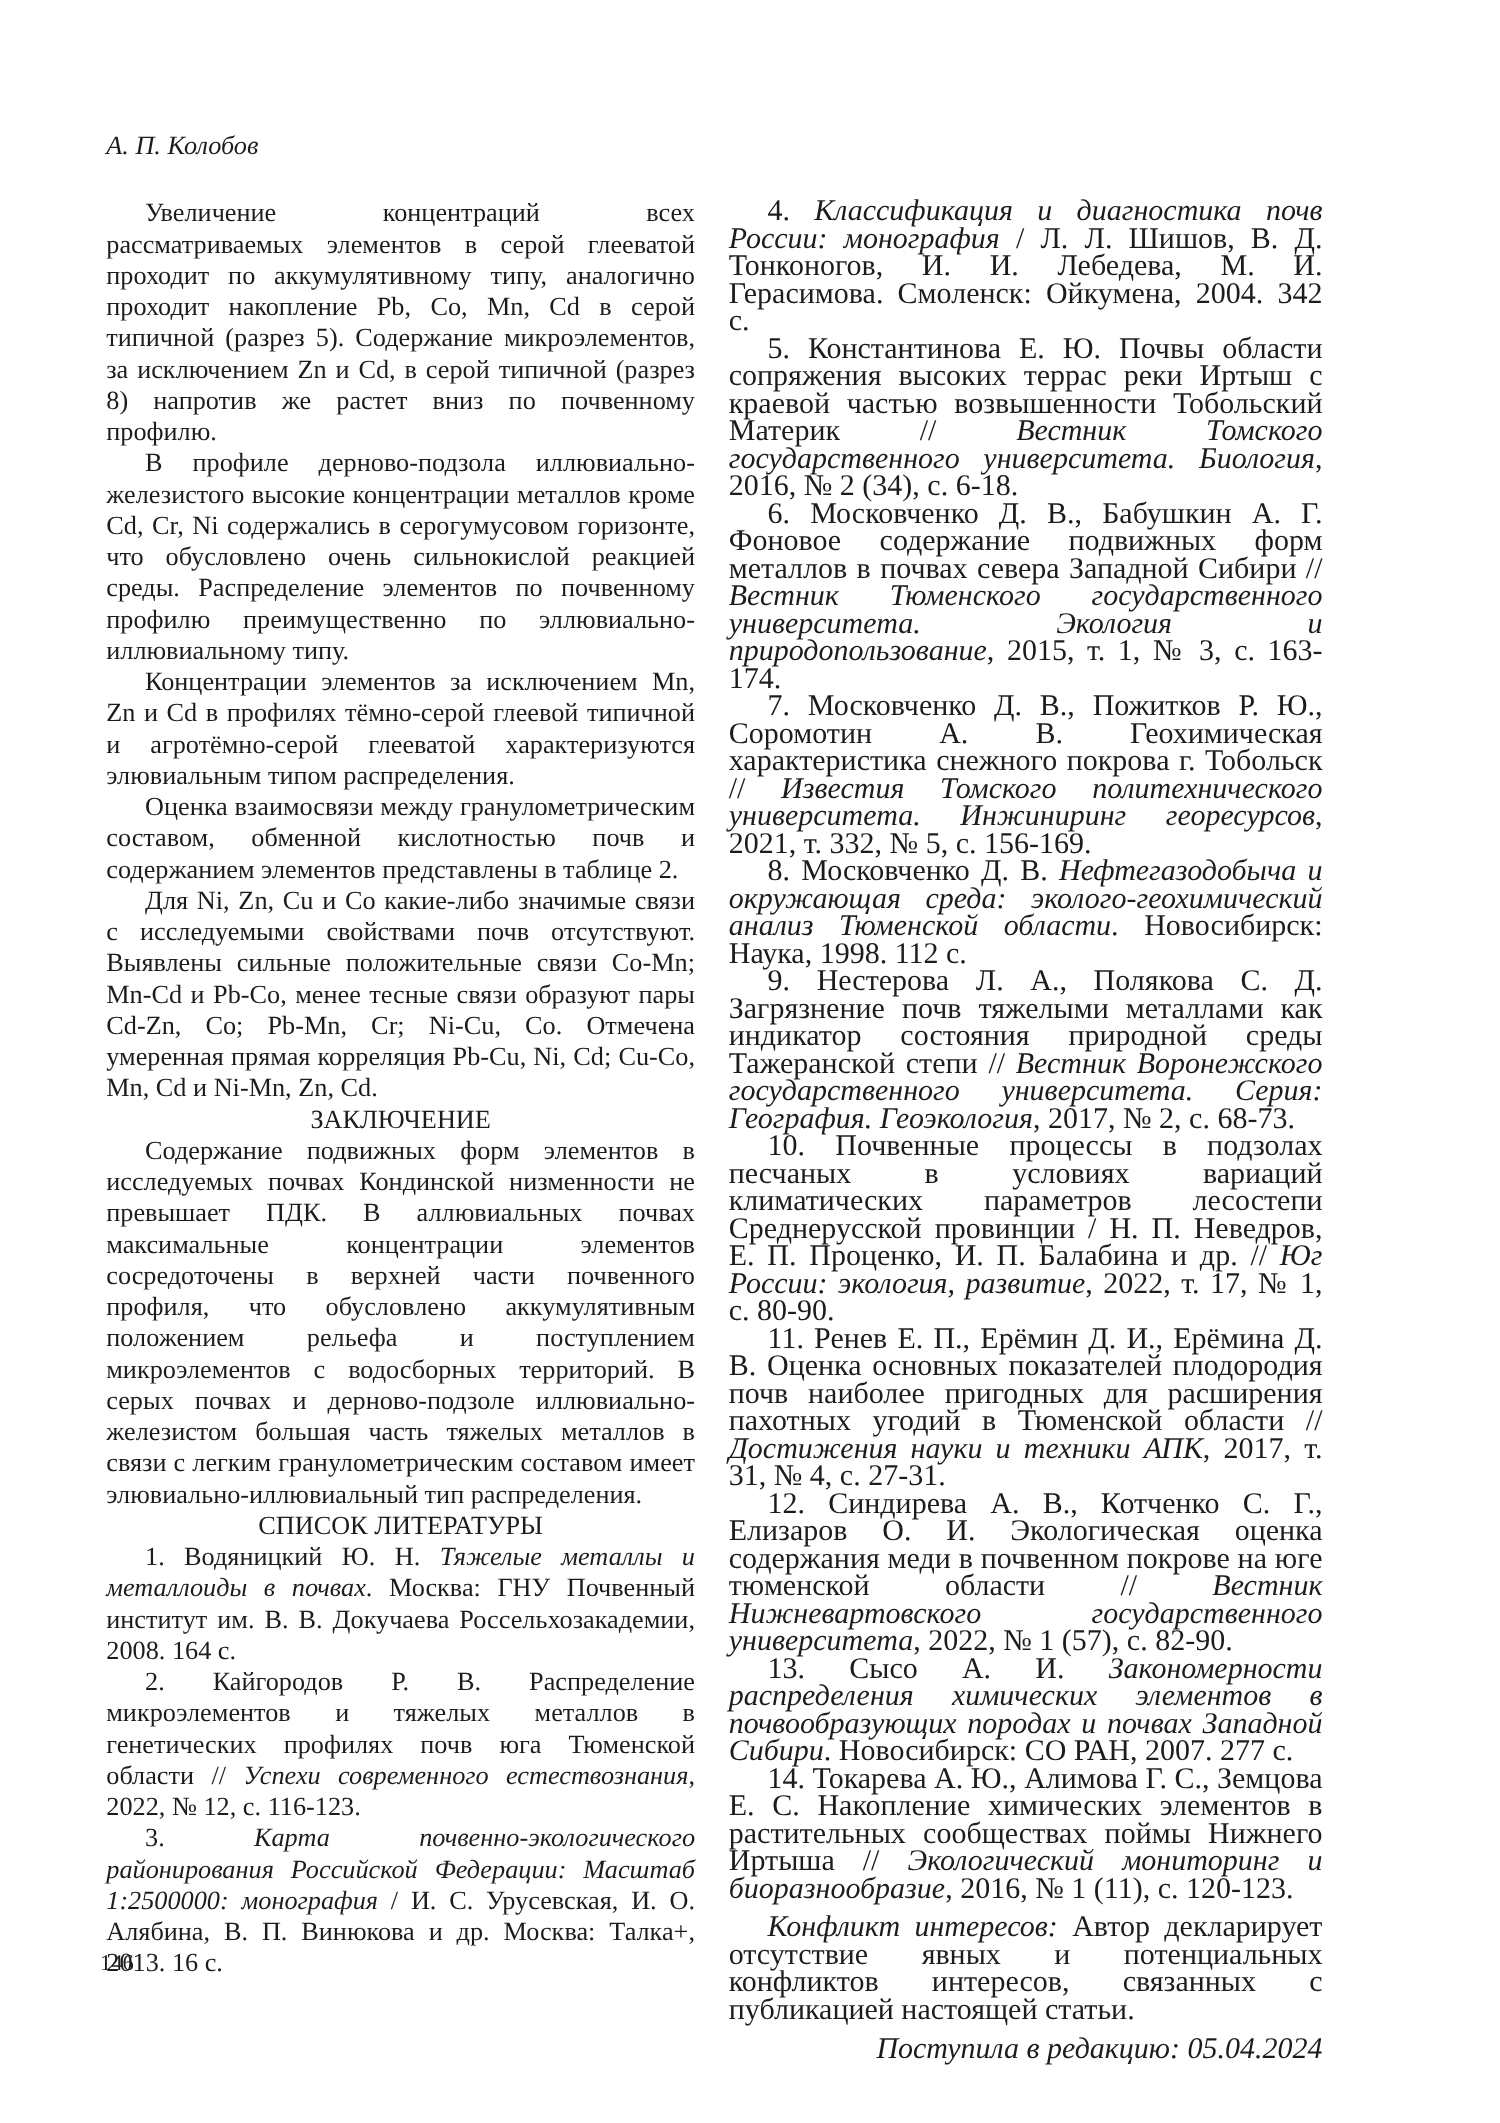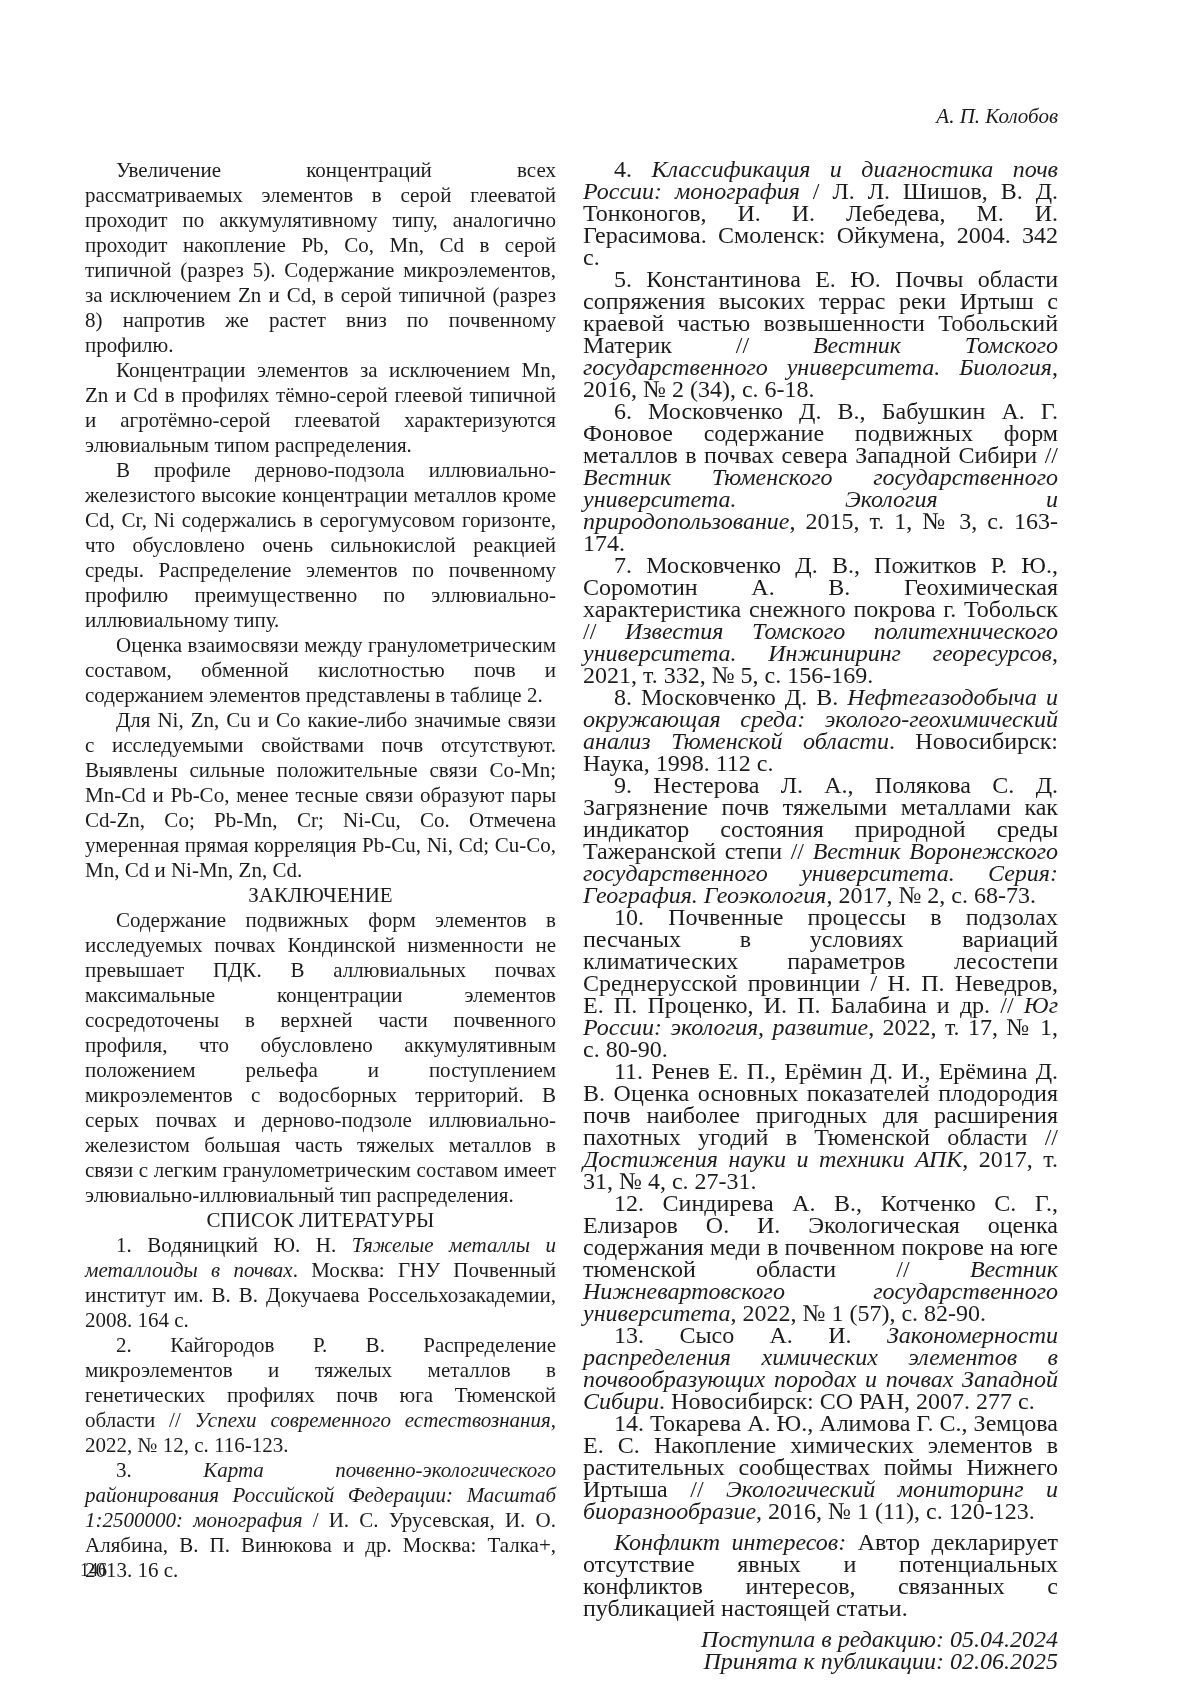--- a/index.html
+++ b/index.html
@@ -6,21 +6,21 @@
   body{
     width:1200px;height:1698px;
     background:#ffffff;
     position:relative;
     font-family:"Liberation Serif", serif;
     color:#1c1c1c;
     -webkit-font-smoothing:antialiased;
   }
   .page-header{
     position:absolute;top:104px;left:85px;width:973px;
-    text-align:right;font-style:italic;font-size:21px;
+    text-align:left;font-style:italic;font-size:21px;
   }
   .col{
     position:absolute;top:158px;text-align:justify;
   }
   .col-left{left:85px;width:471px;font-size:21px;line-height:25px;}
   .col-right{left:583px;width:475px;font-size:24px;line-height:22px;}
   .col p{margin:0;text-indent:31px;}
   .col .heading{
     margin:0;text-indent:0;text-align:center;
   }
@@ -37,22 +37,22 @@
     font-size:18px;
   }
 </style>
 </head>
 <body>
 
 <div class="page-header">А. П. Колобов</div>
 
 <div class="col col-left">
     <p><span class="seg-normal">Увеличение концентраций всех рассматриваемых элементов в серой глееватой проходит по аккумулятивному типу, аналогично проходит накопление Pb, Co, Mn, Cd в серой типичной (разрез 5). Содержание микроэлементов, за исключением Zn и Cd, в серой типичной (разрез 8) напротив же растет вниз по почвенному профилю.</span></p>
+    <p><span class="seg-normal">В профиле дерново-подзола иллювиально-железистого высокие концентрации металлов кроме Cd, Cr, Ni содержались в серогумусовом горизонте, что обусловлено очень сильнокислой реакцией среды. Распределение элементов по почвенному профилю преимущественно по эллювиально-иллювиальному типу.</span></p>
     <p><span class="seg-normal">Концентрации элементов за исключением Mn, Zn и Cd в профилях тёмно-серой глеевой типичной и агротёмно-серой глееватой характеризуются элювиальным типом распределения.</span></p>
-    <p><span class="seg-normal">В профиле дерново-подзола иллювиально-железистого высокие концентрации металлов кроме Cd, Cr, Ni содержались в серогумусовом горизонте, что обусловлено очень сильнокислой реакцией среды. Распределение элементов по почвенному профилю преимущественно по эллювиально-иллювиальному типу.</span></p>
     <p><span class="seg-normal">Оценка взаимосвязи между гранулометрическим составом, обменной кислотностью почв и содержанием элементов представлены в таблице 2.</span></p>
     <p><span class="seg-normal">Для Ni, Zn, Cu и Co какие-либо значимые связи с исследуемыми свойствами почв отсутствуют. Выявлены сильные положительные связи Co-Mn; Mn-Cd и Pb-Co, менее тесные связи образуют пары Cd-Zn, Co; Pb-Mn, Cr; Ni-Cu, Co. Отмечена умеренная прямая корреляция Pb-Cu, Ni, Cd; Cu-Co, Mn, Cd и Ni-Mn, Zn, Cd.</span></p>
     <div class="heading">ЗАКЛЮЧЕНИЕ</div>
     <p><span class="seg-normal">Содержание подвижных форм элементов в исследуемых почвах Кондинской низменности не превышает ПДК. В аллювиальных почвах максимальные концентрации элементов сосредоточены в верхней части почвенного профиля, что обусловлено аккумулятивным положением рельефа и поступлением микроэлементов с водосборных территорий. В серых почвах и дерново-подзоле иллювиально-железистом большая часть тяжелых металлов в связи с легким гранулометрическим составом имеет элювиально-иллювиальный тип распределения.</span></p>
     <div class="heading">СПИСОК ЛИТЕРАТУРЫ</div>
     <p><span class="seg-normal">1. Водяницкий Ю. Н. </span><span class="seg-italic">Тяжелые металлы и металлоиды в почвах</span><span class="seg-normal">. Москва: ГНУ Почвенный институт им. В. В. Докучаева Россельхозакадемии, 2008. 164 с.</span></p>
     <p><span class="seg-normal">2. Кайгородов Р. В. Распределение микроэлементов и тяжелых металлов в генетических профилях почв юга Тюменской области // </span><span class="seg-italic">Успехи современного естествознания</span><span class="seg-normal">, 2022, № 12, с. 116-123.</span></p>
     <p><span class="seg-normal">3. </span><span class="seg-italic">Карта почвенно-экологического районирования Российской Федерации: Масштаб 1:2500000: монография</span><span class="seg-normal"> / И. С. Урусевская, И. О. Алябина, В. П. Винюкова и др. Москва: Талка+, 2013. 16 с.</span></p>
   </div>
 
@@ -63,18 +63,17 @@
     <p><span class="seg-normal">7. Московченко Д. В., Пожитков Р. Ю., Соромотин А. В. Геохимическая характеристика снежного покрова г. Тобольск // </span><span class="seg-italic">Известия Томского политехнического университета. Инжиниринг георесурсов</span><span class="seg-normal">, 2021, т. 332, № 5, с. 156-169.</span></p>
     <p><span class="seg-normal">8. Московченко Д. В. </span><span class="seg-italic">Нефтегазодобыча и окружающая среда: эколого-геохимический анализ Тюменской области</span><span class="seg-normal">. Новосибирск: Наука, 1998. 112 с.</span></p>
     <p><span class="seg-normal">9. Нестерова Л. А., Полякова С. Д. Загрязнение почв тяжелыми металлами как индикатор состояния природной среды Тажеранской степи // </span><span class="seg-italic">Вестник Воронежского государственного университета. Серия: География. Геоэкология</span><span class="seg-normal">, 2017, № 2, с. 68-73.</span></p>
     <p><span class="seg-normal">10. Почвенные процессы в подзолах песчаных в условиях вариаций климатических параметров лесостепи Среднерусской провинции / Н. П. Неведров, Е. П. Проценко, И. П. Балабина и др. // </span><span class="seg-italic">Юг России: экология, развитие</span><span class="seg-normal">, 2022, т. 17, № 1, с. 80-90.</span></p>
     <p><span class="seg-normal">11. Ренев Е. П., Ерёмин Д. И., Ерёмина Д. В. Оценка основных показателей плодородия почв наиболее пригодных для расширения пахотных угодий в Тюменской области // </span><span class="seg-italic">Достижения науки и техники АПК</span><span class="seg-normal">, 2017, т. 31, № 4, с. 27-31.</span></p>
     <p><span class="seg-normal">12. Синдирева А. В., Котченко С. Г., Елизаров О. И. Экологическая оценка содержания меди в почвенном покрове на юге тюменской области // </span><span class="seg-italic">Вестник Нижневартовского государственного университета</span><span class="seg-normal">, 2022, № 1 (57), с. 82-90.</span></p>
     <p><span class="seg-normal">13. Сысо А. И. </span><span class="seg-italic">Закономерности распределения химических элементов в почвообразующих породах и почвах Западной Сибири</span><span class="seg-normal">. Новосибирск: СО РАН, 2007. 277 с.</span></p>
     <p><span class="seg-normal">14. Токарева А. Ю., Алимова Г. С., Земцова Е. С. Накопление химических элементов в растительных сообществах поймы Нижнего Иртыша // </span><span class="seg-italic">Экологический мониторинг и биоразнообразие</span><span class="seg-normal">, 2016, № 1 (11), с. 120-123.</span></p>
     <p class="gap-before"><span class="seg-bold-italic">Конфликт интересов:</span><span class="seg-normal"> Автор декларирует отсутствие явных и потенциальных конфликтов интересов, связанных с публикацией настоящей статьи.</span></p>
     <div class="date-line gap-before">Поступила в редакцию: 05.04.2024</div>
-    <div class="date-line">Принята к публикации: 02.06.2025</div>
   </div>
 
 <div class="page-footer">
   <span>146</span>
 </div>
 
 </body></html>

